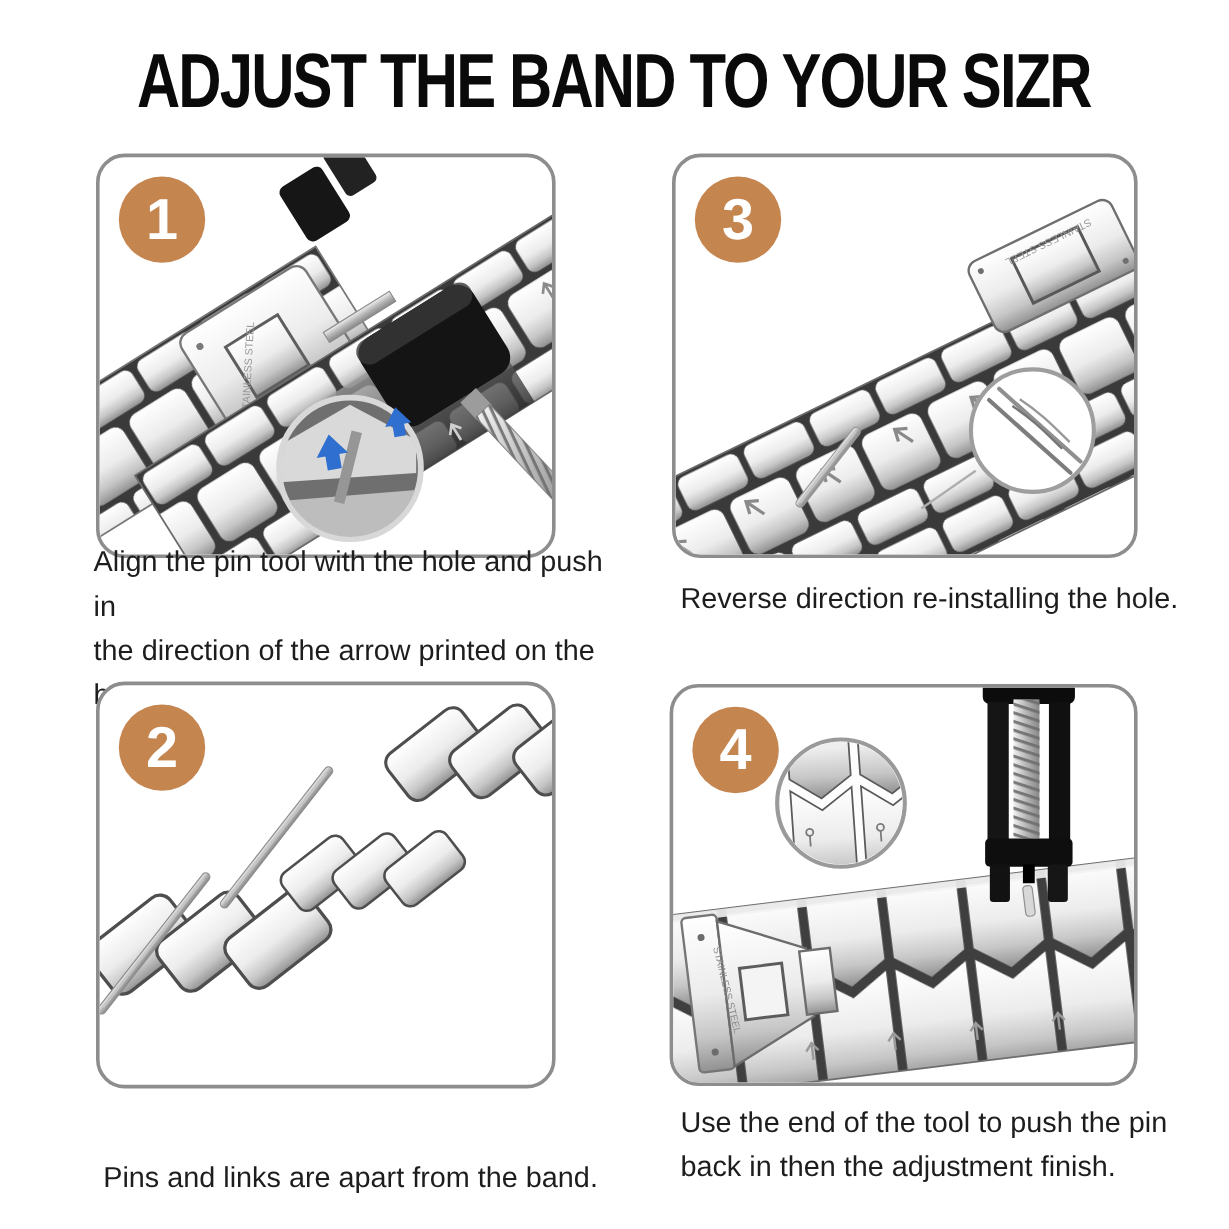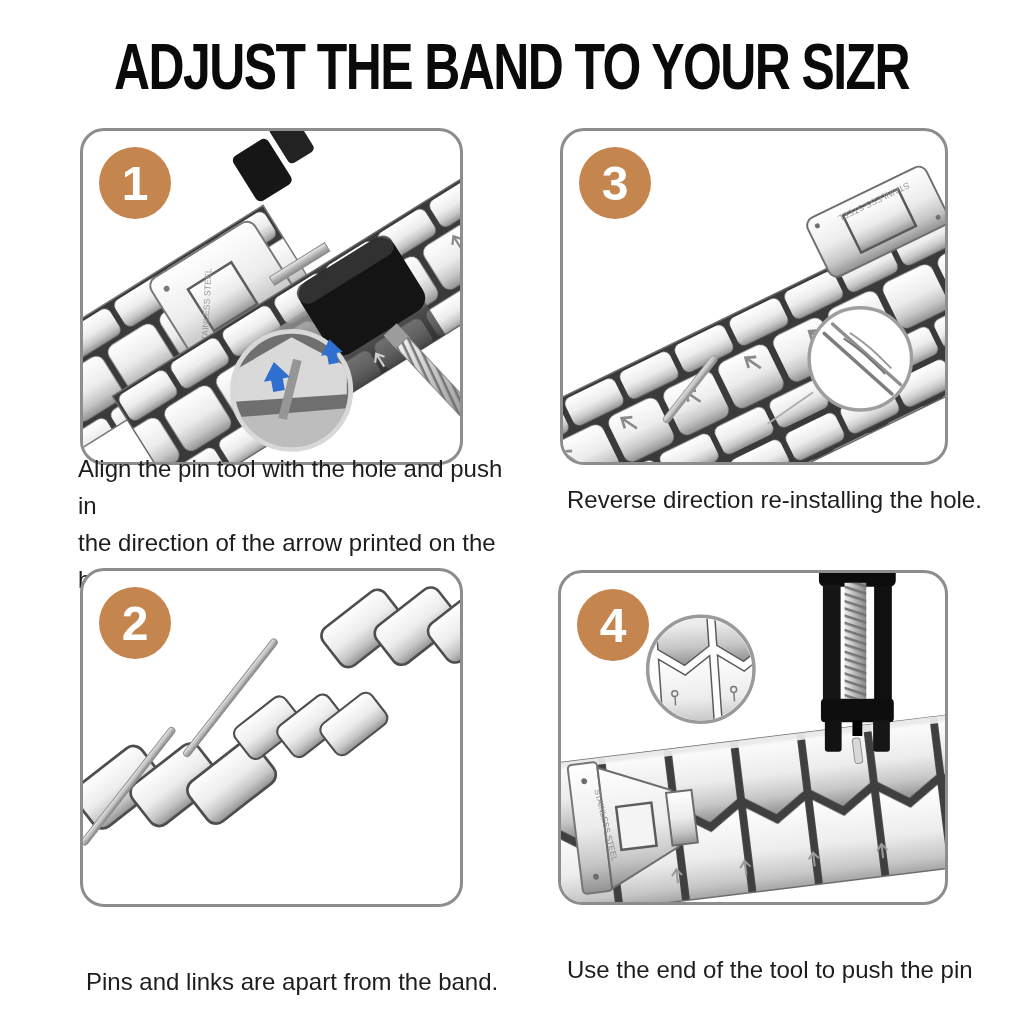--- a/index.html
+++ b/index.html
@@ -29,21 +29,21 @@
     display:flex;align-items:center;justify-content:center;
     font-size:48px;font-weight:bold;
   }
   .caption{
     position:absolute;font-size:24px;line-height:37px;
     color:var(--caption-text,#1d1d1d);
   }
   .c1{left:78px;top:450px;width:436px;}
   .c3{left:567px;top:481px;width:436px;}
   .c2{left:86px;top:963px;width:436px;}
-  .c4{left:567px;top:917px;width:436px;margin-top:34px;}
+  .c4{left:567px;top:917px;width:436px;}
 </style>
 </head>
 <body>
 
 <svg width="0" height="0" style="position:absolute" aria-hidden="true">
   <defs>
     <linearGradient id="gMetal" x1="0" y1="0" x2="0" y2="1">
       <stop offset="0" stop-color="#ffffff"></stop>
         <stop offset=".5" stop-color="#ececec"></stop>
       <stop offset=".78" stop-color="#c6c6c6"></stop>
@@ -263,13 +263,14 @@
         </g>
       </g>
     </g>
   </svg>
   <div class="badge">
     <span>4</span>
   </div>
 </div>
 <div class="caption c4">
   <div>Use the end of the tool to push the pin</div>
+  <div>back in then the adjustment finish.</div>
 </div>
 
 </body></html>

